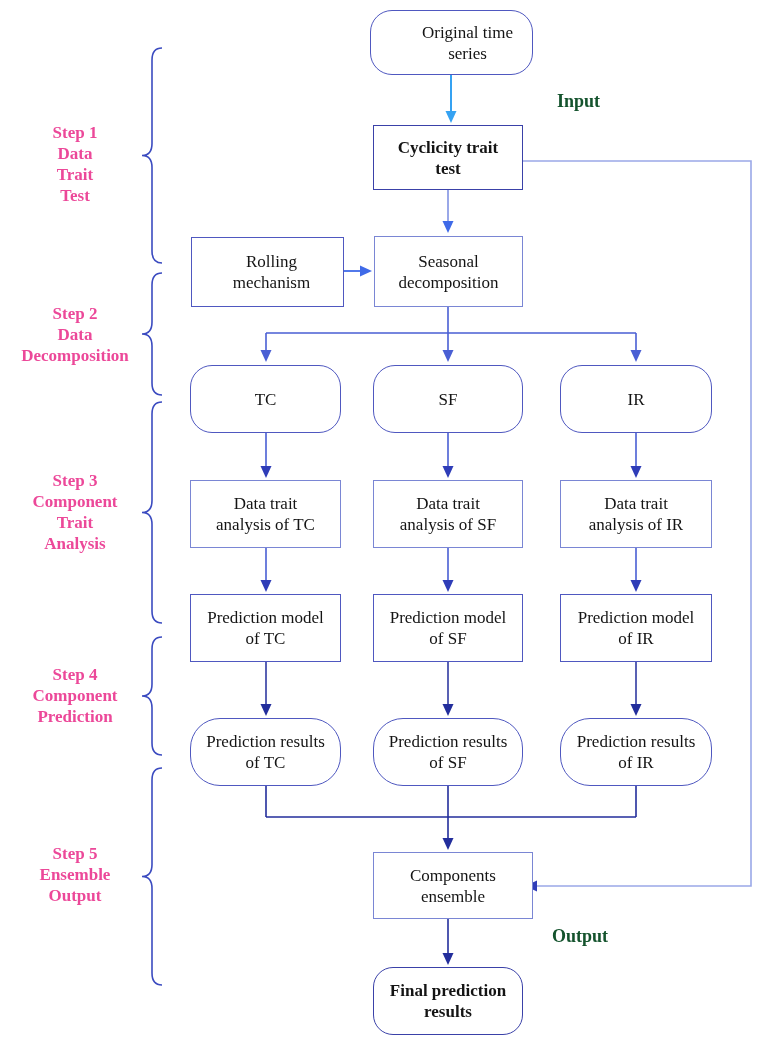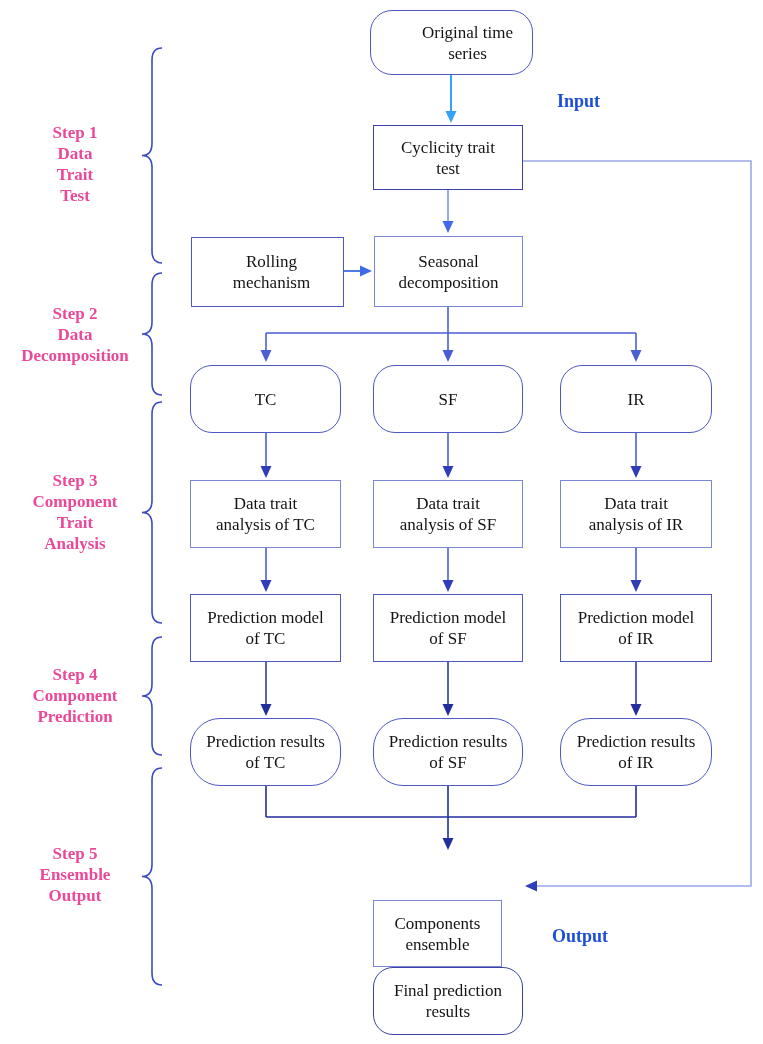--- a/index.html
+++ b/index.html
@@ -27,34 +27,34 @@
   .node{
     position:absolute;box-sizing:border-box;
     display:flex;align-items:center;justify-content:center;
     text-align:center;white-space:pre-line;
     font:17px/21px "Liberation Serif", serif;
     color:var(--text);
     background:#ffffff;
     border:1.5px solid var(--border-med);
   }
   .b-light{border-color:var(--border-light);}
-  .b-dark{border-color:var(--border-dark);}
+  .b-dark{border-color:var(--border-dark);font-weight:bold;}
   .round{border-radius:22px;}
   .round-sm{border-radius:30px;}
   .round-md{border-radius:20px;}
   .steplabel{
     position:absolute;left:0;width:150px;
     text-align:center;white-space:pre-line;
     font:bold 17px/21px "Liberation Serif", serif;
     color:#ec4899;
   }
   .anno{
     position:absolute;
     font:bold 18px/20px "Liberation Serif", serif;
-    color:#1d4ed8;
+    color:#14532d;
   }
 </style>
 </head>
 <body>
 
 <div class="canvas">
 
   <svg class="connectors" viewBox="0 0 763 1044" xmlns="http://www.w3.org/2000/svg">
 
     <path d="M162,48 Q152,48 152,60 L152,143.5 Q152,155.5 142,155.5 Q152,155.5 152,167.5 L152,251 Q152,263 162,263" fill="none" style="stroke:var(--brace)" stroke-width="1.6"></path>
@@ -150,18 +150,18 @@
   <div class="node" style="left:560px;top:594px;width:152px;height:68px;">Prediction model
 of IR</div>
 
   <div class="node round-sm" style="left:190px;top:718px;width:151px;height:68px;">Prediction results
 of TC</div>
   <div class="node round-sm" style="left:373px;top:718px;width:150px;height:68px;">Prediction results
 of SF</div>
   <div class="node round-sm" style="left:560px;top:718px;width:152px;height:68px;">Prediction results
 of IR</div>
 
-  <div class="node b-light" style="left:373px;top:900px;width:129px;height:67px;">Components
+  <div class="node b-light" style="left:373px;top:852px;width:160px;height:67px;">Components
 ensemble</div>
   <div class="node round-md b-dark" style="left:373px;top:967px;width:150px;height:68px;">Final prediction
 results</div>
 
 </div>
 
 </body></html>

